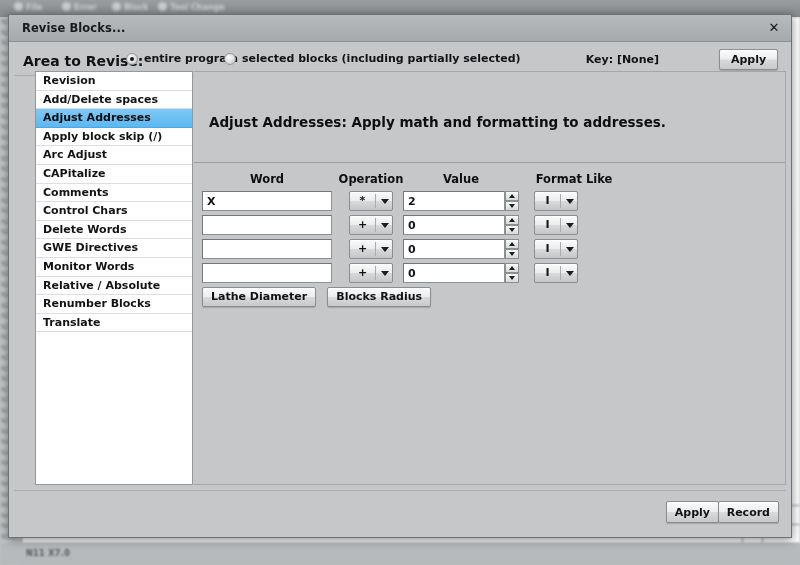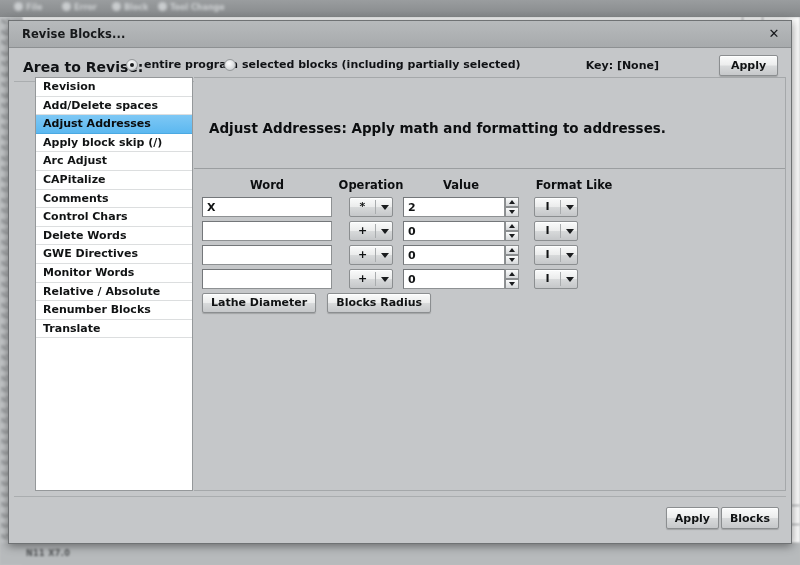--- a/index.html
+++ b/index.html
@@ -99,21 +99,21 @@
     top: 0; bottom: 22px;
     width: 1px;
     background: #9b9ea0;
     filter: blur(.8px);
   }
 
   
   #dialog {
     position: absolute;
     left: 8px;
-    top: 20px;
+    top: 14px;
     width: 784px;
     height: 524px;
     background: #c5c7c9;
     border: 1px solid #6f7274;
     box-shadow: 0 2px 9px rgba(0,0,0,.45);
     box-sizing: border-box;
   }
   .titlebar {
     height: 26px;
     background: linear-gradient(#b7babc, #a7aaac);
@@ -662,16 +662,16 @@
           <button class="btn lathe-btn">Lathe Diameter</button>
           <button class="btn lathe-btn">Blocks Radius</button>
         </div>
       </div>
 
     </div>
   </div>
 
   <div class="footer">
     <button class="btn apply-btn">Apply</button>
-    <button class="btn cancel-btn">Blocks</button>
+    <button class="btn cancel-btn">Record</button>
   </div>
 
 </div>
 
 </body></html>

